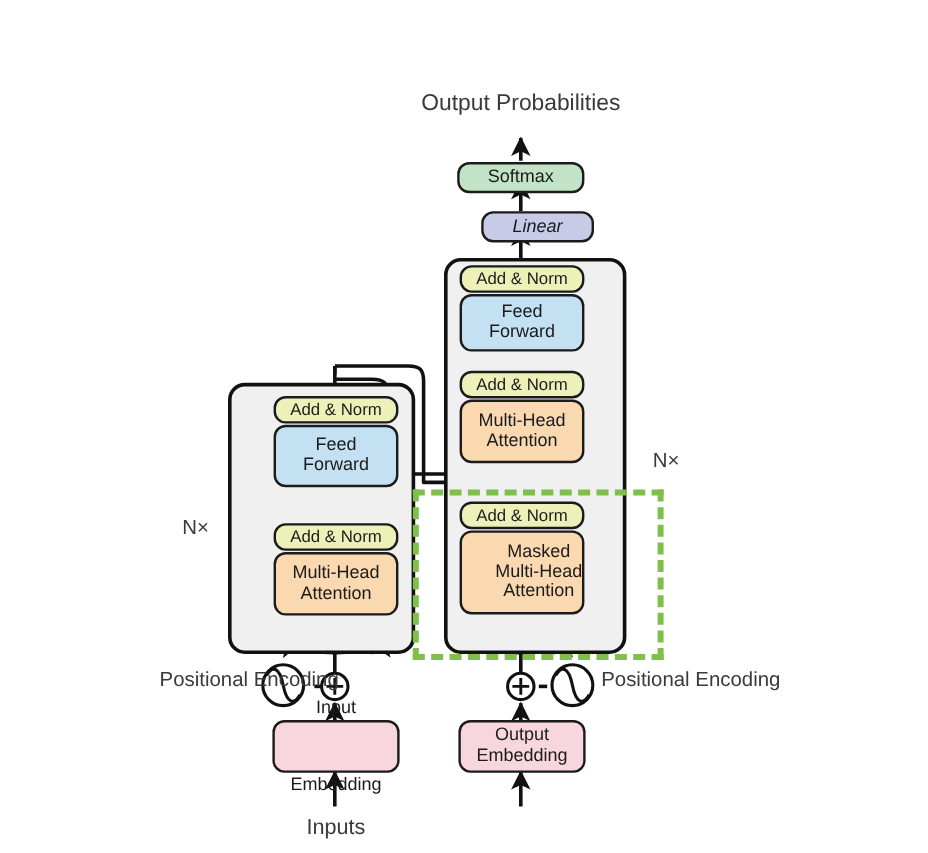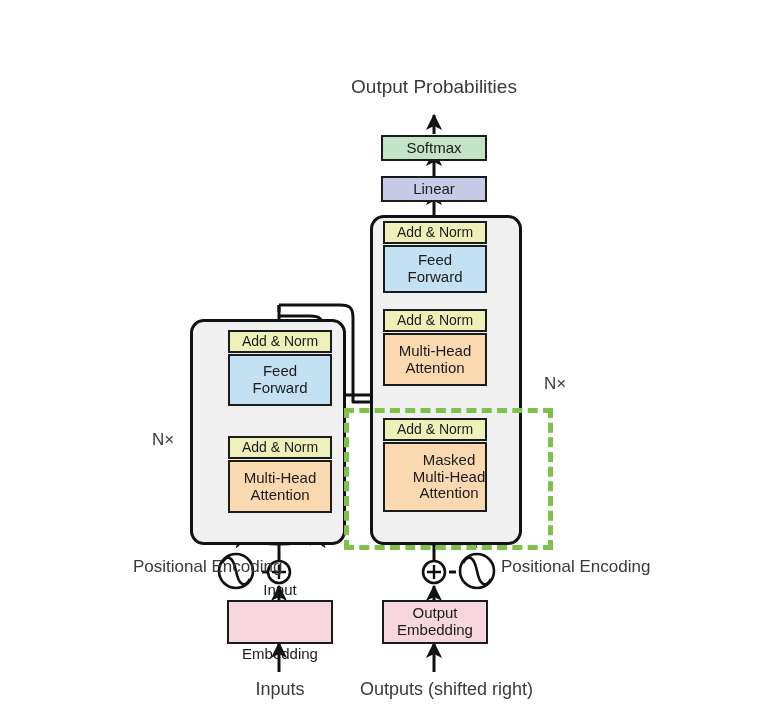--- a/index.html
+++ b/index.html
@@ -22,21 +22,21 @@
     top: 0;
     width: 773px;
     height: 711px;
   }
 
   
   .box {
     position: absolute;
     box-sizing: border-box;
     border: 2.5px solid #1b1b1b;
-    border-radius: 0;
+    border-radius: 10px;
     display: flex;
     flex-direction: column;
     align-items: center;
     justify-content: center;
     text-align: center;
     color: #1b1b1b;
     line-height: 1.12;
     z-index: 5;
   }
   .box .ln { display: block; white-space: nowrap; }
@@ -156,21 +156,21 @@
 
   <div class="label" style="left:344px; top:56px; width:180px; font-size:19px;">
     <span class="ln">Output</span>
     <span class="ln">Probabilities</span>
   </div>
 
   <div class="box" style="left:381px; top:115px; width:106px; height:26px; background:#c3e3c7; font-size:15px;">
     <span class="ln">Softmax</span>
   </div>
 
-  <div class="box" style="left:381px; top:156px; width:106px; height:26px; background:#c8cbe8; font-size:15px;">
+  <div class="box" style="left:401px; top:156px; width:94px; height:26px; background:#c8cbe8; font-size:15px;font-style:italic;">
     <span class="ln">Linear</span>
   </div>
 
   <div class="box" style="left:383px; top:201px; width:104px; height:23px; background:#eef0b9; font-size:14px;">
     <span class="ln">Add &amp; Norm</span>
   </div>
 
   <div class="box" style="left:383px; top:225px; width:104px; height:48px; background:#c3e1f2; font-size:15px;">
     <span class="ln">Feed</span>
     <span class="ln">Forward</span>
@@ -237,18 +237,14 @@
 
   <div class="label lft" style="left:501px; top:537px; width:110px; font-size:17px; text-align:left;">
     <span class="ln">Positional</span>
     <span class="ln">Encoding</span>
   </div>
 
   <div class="label" style="left:214px; top:659px; width:132px; font-size:18px;">
     <span class="ln">Inputs</span>
   </div>
 
-  <div class="label" style="left:360px; top:659px; width:150px; font-size:18px;">
-    <span class="ln">Outputs</span>
-    <span class="ln">(shifted right)</span>
-  </div>
 
 </div>
 
 </body></html>

